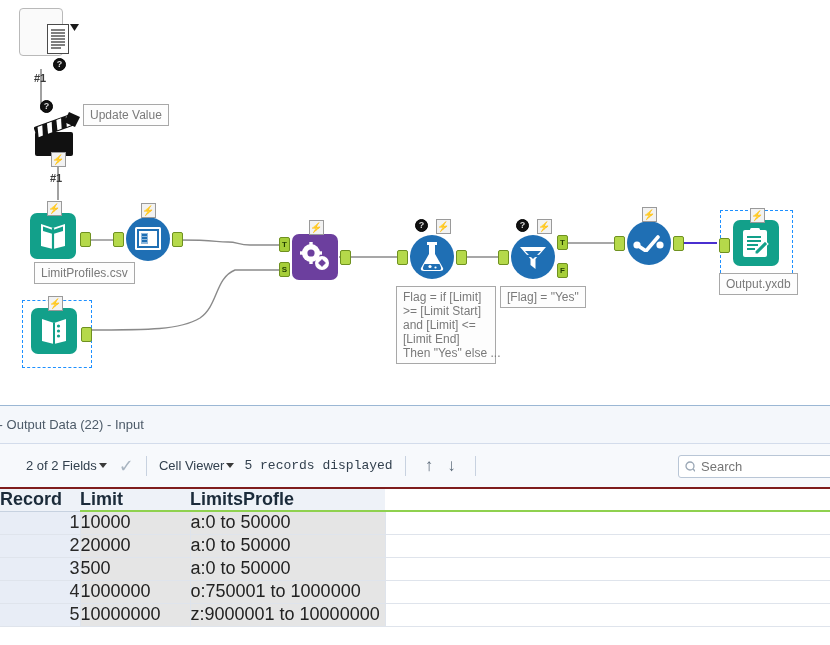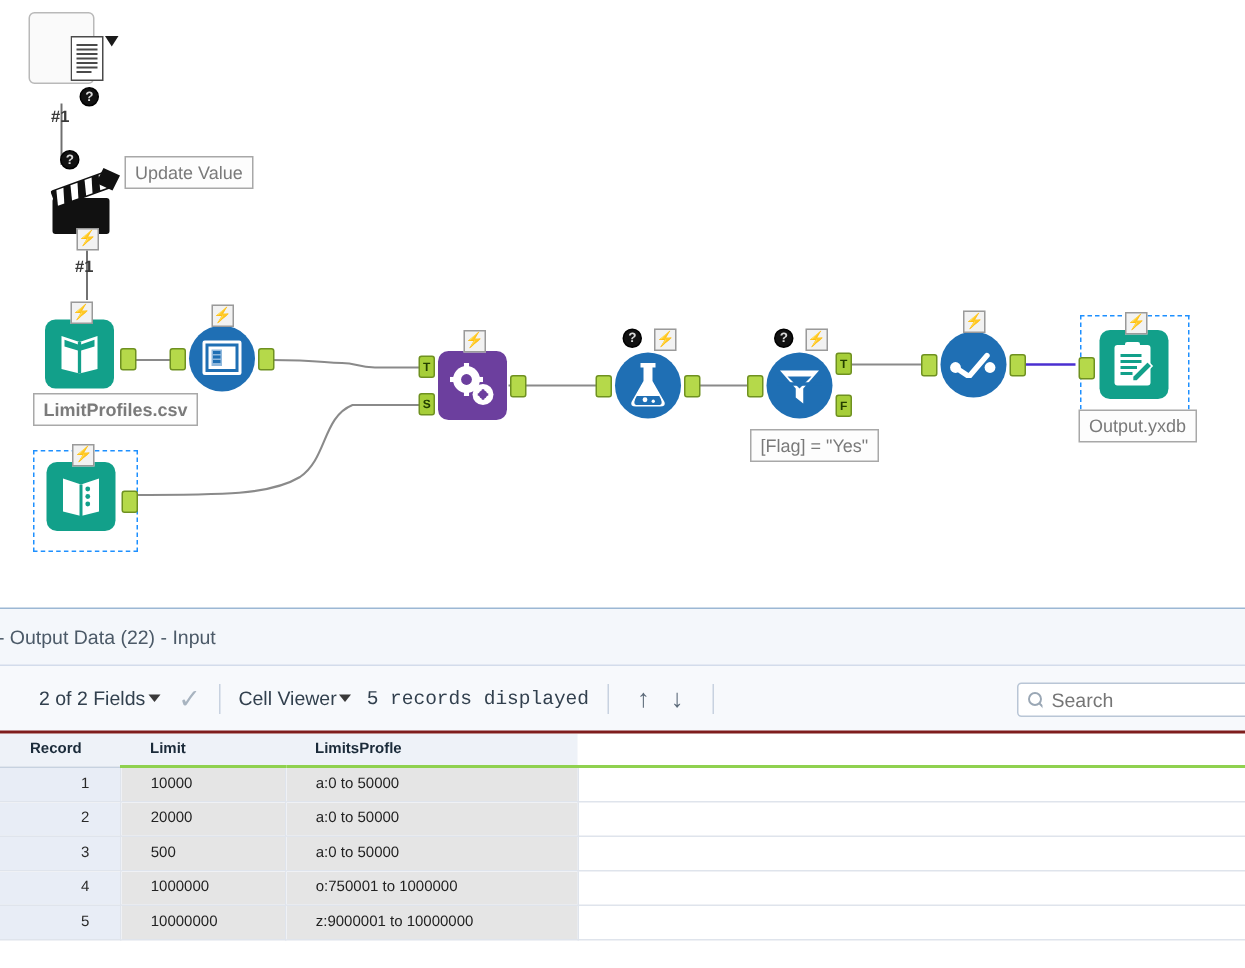--- a/index.html
+++ b/index.html
@@ -119,22 +119,22 @@
   }
   #search-input {
     border: 0; outline: 0; font-size: 13px; color: #8b8b8b;
     font-family: "Liberation Sans", sans-serif;
     width: 150px; background: transparent; margin-left: 6px;
   }
 
   
   #grid { width: 100%; border-collapse: collapse; table-layout: fixed; }
   #grid th, #grid td {
-    font-size: 10px; color: #222; height: 23px;
-    padding: 0 20px; border-bottom: 1px solid #dfe4ec;
+    font-size: 18px; color: #222; height: 23px;
+    padding: 0 0; border-bottom: 1px solid #dfe4ec;
     overflow: hidden; white-space: nowrap;
   }
   #grid th {
     background: #eef2f8; font-weight: bold; text-align: left;
     border-bottom: 2px solid #8fd14f; color: #1b2b3a;
     height: 22px;
   }
   #grid th.rec-h { border-bottom: 1px solid #c7d2e0; text-align: left; }
   #grid td.rec {
     background: #e8edf6; text-align: right; color: #2a2a2a;
@@ -222,21 +222,21 @@
           <path d="M15,6 L3,2 L3,24 L15,27 L27,24 L27,2 Z" fill="#fff"></path>
           <path d="M15,6 L15,27" stroke="#12a08a" stroke-width="2.2" fill="none"></path>
           <path d="M15,6 L3,2 L3,24 L15,27" fill="none" stroke="#12a08a" stroke-width="0"></path>
           <polygon points="15,8 5,4.5 5,9 15,12" fill="#12a08a"></polygon>
           <polygon points="15,8 25,4.5 25,9 15,12" fill="#12a08a"></polygon>
         </svg>
       </div>
       <div class="bolt" style="left:17px; top:-12px;">⚡</div>
       <div class="nub plain" style="left:50px; top:19px;"></div>
     </div>
-    <div class="anno" style="left:22px; top:262px;font-weight:bold;">LimitProfiles.csv</div>
+    <div class="anno" style="left:34px; top:262px;">LimitProfiles.csv</div>
 
     <div class="node" style="left:126px; top:217px;">
       <div class="circ" style="left:0; top:0;">
         <svg width="28" height="26">
           <rect x="1" y="1" width="26" height="23" rx="1.5" fill="#fff"></rect>
           <rect x="3" y="3" width="22" height="19" fill="#1f6fb4"></rect>
           <rect x="5" y="5" width="18" height="15" fill="#fff"></rect>
           <rect x="7" y="7" width="7" height="11" fill="#8fb8dd"></rect>
           <rect x="8" y="8" width="5" height="2" fill="#1f6fb4"></rect>
           <rect x="8" y="11" width="5" height="2" fill="#1f6fb4"></rect>
@@ -298,20 +298,25 @@
           <path d="M5.5,22 L20.5,22 Q23.5,27 21,28 L5,28 Q2.5,27 5.5,22 Z" fill="#1f6fb4"></path>
           <circle cx="11" cy="24.5" r="1.6" fill="#fff"></circle>
           <circle cx="16.5" cy="25.5" r="1.1" fill="#fff"></circle>
         </svg>
       </div>
       <div class="qmark" style="left:5px; top:-16px;">?</div>
       <div class="bolt" style="left:26px; top:-16px;">⚡</div>
       <div class="nub plain" style="left:-13px; top:15px;"></div>
       <div class="nub plain" style="left:46px; top:15px;"></div>
     </div>
+    <div class="anno" style="left:396px; top:286px; width:100px;">Flag = if [Limit]
+&gt;= [Limit Start]
+and [Limit] &lt;=
+[Limit End]
+Then "Yes" else ...</div>
 
     <div class="node" style="left:511px; top:235px;">
       <div class="circ" style="left:0; top:0;">
         <svg width="32" height="28">
           <polygon points="3,4 29,4 18.5,16 18.5,26 13.5,22 13.5,16" fill="#fff"></polygon>
           <polygon points="8,8 24,8 16,16" fill="#1f6fb4"></polygon>
           <line x1="1" y1="13" x2="31" y2="13" stroke="#1f6fb4" stroke-width="2.2"></line>
         </svg>
       </div>
       <div class="qmark" style="left:5px; top:-16px;">?</div>

